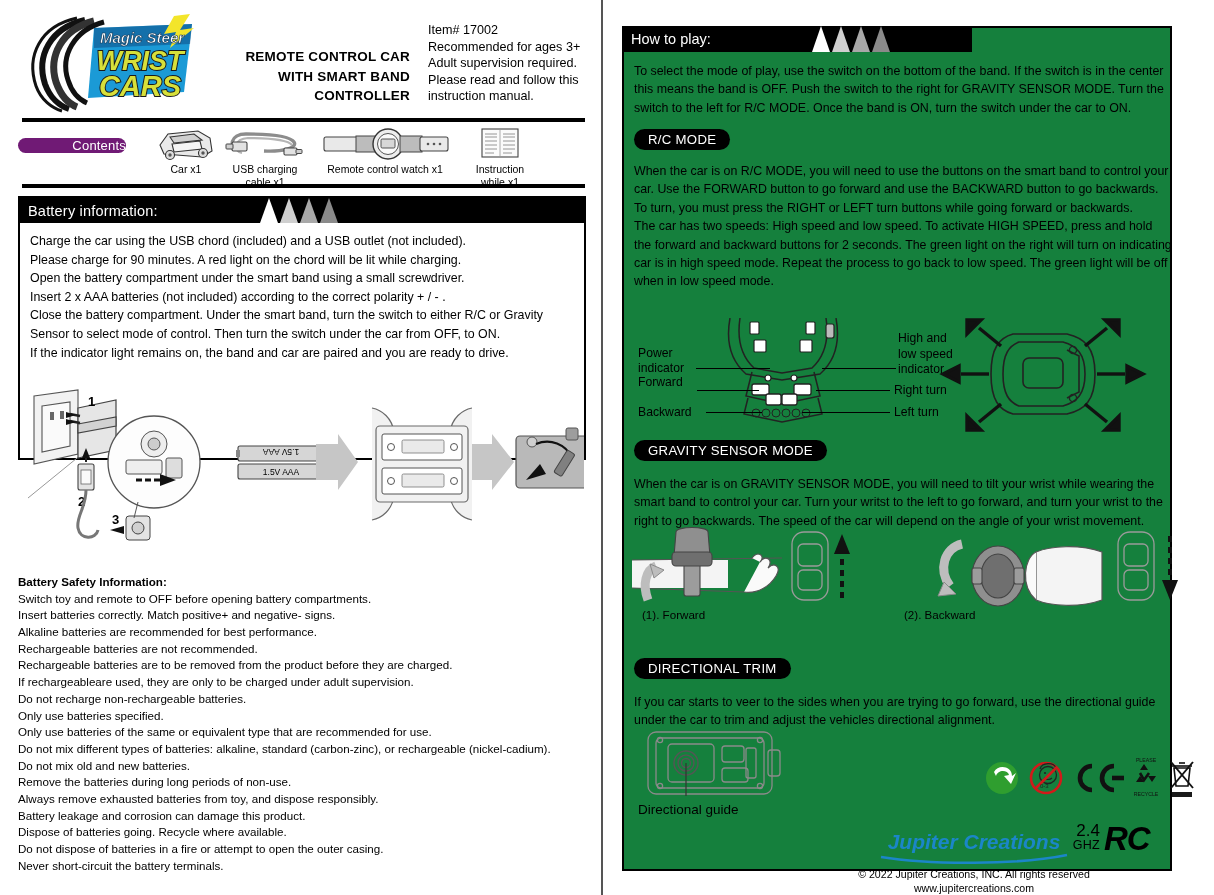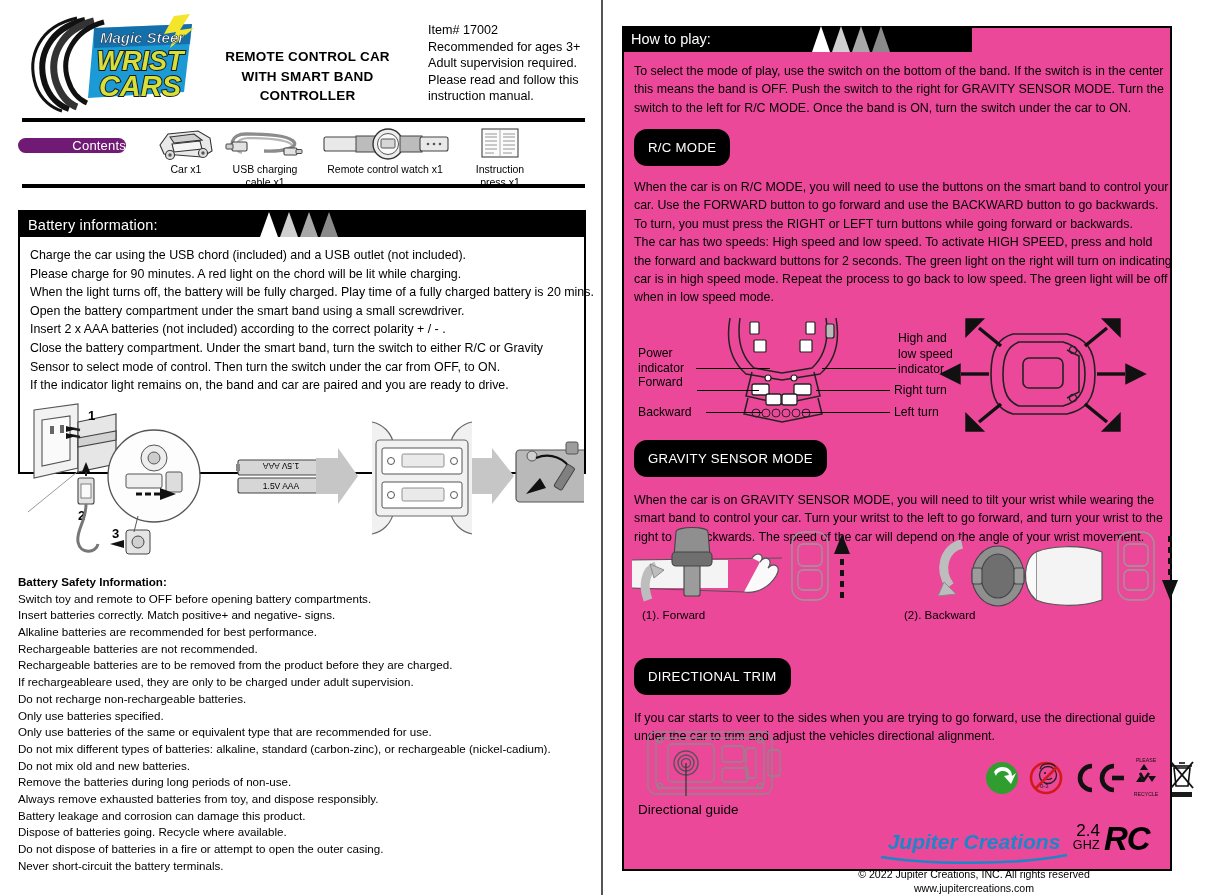--- a/index.html
+++ b/index.html
@@ -17,21 +17,21 @@
   .right-page { position: absolute; left: 606px; top: 0; width: 608px; height: 895px; }
   .gutter { position: absolute; left: 601px; top: 0; width: 2px; height: 895px; background: #555; }
 
   
   .header { position: relative; height: 110px; }
   .logo-wrap { position: absolute; left: 22px; top: 10px; width: 178px; height: 104px; }
   .logo-svg { width: 178px; height: 104px; display: block; }
 
   .title-block {
     position: absolute; left: 205px; top: 47px; width: 205px;
-    text-align: center; font-weight: bold; font-size: 13.5px; line-height: 1.45;
+    text-align: right; font-weight: bold; font-size: 13.5px; line-height: 1.45;
     letter-spacing: .2px;
   }
   .item-block {
     position: absolute; left: 428px; top: 22px; width: 170px;
     font-size: 12.6px; line-height: 1.32;
   }
 
   .rule { position: absolute; height: 4px; background: #000; }
   .rule-top    { left: 22px; top: 118px; width: 563px; }
   .rule-bottom { left: 22px; top: 184px; width: 563px; }
@@ -60,43 +60,43 @@
   }
   .box-hdr .ttl { font-size: 14.5px; padding-left: 8px; letter-spacing: .2px; }
   .slash-set { position: absolute; top: 0; height: 25px; }
   .slash { position: absolute; top: 0; width: 0; height: 0;
            border-left: 9px solid transparent; border-right: 9px solid transparent; }
 
   .body-text { font-size: 12.4px; line-height: 1.5; }
   .body-text p { margin: 0; white-space: nowrap; }
 
   
-  .battery-box { left: 18px; top: 210px; width: 568px; height: 264px; }
+  .battery-box { left: 18px; top: 196px; width: 568px; height: 264px; }
   .battery-text { position: absolute; left: 10px; top: 34px; width: 552px; }
 
   .battery-figs { position: absolute; left: 0; top: 190px; width: 564px; height: 170px; }
 
   
   .safety { position: absolute; left: 18px; top: 574px; width: 575px; font-size: 11.6px; line-height: 1.44; }
   .safety .hd { font-weight: bold; }
   .safety p { margin: 0; white-space: nowrap; }
   .safety .gap { height: 11px; }
 
   
-  .rframe { position: absolute; left: 16px; top: 26px; width: 550px; height: 845px; border: 2px solid #000; background: #ec4899; }
+  .rframe { position: absolute; left: 16px; top: 26px; width: 550px; height: 845px; border: 2px solid #000; background: #15803d; }
 
   .howto-hdr { position: absolute; left: -2px; top: -2px; width: 350px; height: 26px; background: #000; color:#fff; display:flex; align-items:center; }
   .howto-hdr .ttl { font-size: 14.5px; padding-left: 9px; }
 
   .rbody { position: absolute; left: 10px; top: 34px; width: 556px; }
   .rbody p { margin: 0; white-space: nowrap; font-size: 12.4px; line-height: 1.48; }
 
   .mode-pill {
     display: inline-block; background: #000; color: #fff;
-    border-radius: 13px; padding: 11px 14px; font-size: 13.2px; letter-spacing: .3px;
+    border-radius: 13px; padding: 3px 14px; font-size: 13.2px; letter-spacing: .3px;
   }
 
   
   .watch-fig { position: absolute; left: 10px; top: 290px; width: 320px; height: 112px; }
   .lbl { position: absolute; font-size: 12.2px; line-height: 1.22; white-space: nowrap; }
   .leader { position: absolute; height: 1.4px; background: #000; }
 
   .car-fig { position: absolute; left: 315px; top: 288px; width: 215px; height: 118px; }
 
   
@@ -225,41 +225,40 @@
               <line x1="23" y1="27" x2="32" y2="27"></line>
             <line x1="41" y1="8" x2="53" y2="8"></line>
               <line x1="41" y1="11" x2="53" y2="11"></line>
             <line x1="41" y1="15" x2="53" y2="15"></line>
               <line x1="41" y1="19" x2="53" y2="19"></line>
             <line x1="41" y1="23" x2="53" y2="23"></line>
               <line x1="41" y1="27" x2="50" y2="27"></line>
           </g>
         </svg>
         <div class="cap">Instruction</div>
-        <div class="cap">press x1</div>
+        <div class="cap">while x1</div>
       </div>
     </div>
 
     <div class="rule rule-bottom"></div>
 
     <div class="box battery-box">
       <div class="box-hdr">
         <span class="ttl">Battery information:</span>
         <span class="slash-set" style="left:240px;width:80px;">
           <span class="slash" style="left:0px;  border-bottom:25px solid #ffffff;"></span>
           <span class="slash" style="left:20px; border-bottom:25px solid #cfcfcf;"></span>
           <span class="slash" style="left:40px; border-bottom:25px solid #a8a8a8;"></span>
           <span class="slash" style="left:60px; border-bottom:25px solid #8a8a8a;"></span>
         </span>
       </div>
 
       <div class="battery-text body-text">
         <p>Charge the car using the USB chord (included) and a USB outlet (not included).</p>
         <p>Please charge for 90 minutes.  A red light on the chord will be lit while charging.</p>
-        <p>When the light turns off, the battery will be fully charged. Play time of a fully charged battery is 20 mins.</p>
         <p>Open the battery compartment under the smart band using a small screwdriver.</p>
         <p>Insert 2 x AAA batteries (not included) according to the correct polarity + / - .</p>
         <p>Close the battery compartment. Under the smart band, turn the switch to either R/C or Gravity</p>
         <p>Sensor to select mode of control. Then turn the switch under the car from OFF, to ON.</p>
         <p>If the indicator light remains on, the band and car are paired and you are ready to drive.</p>
       </div>
 
       <div class="battery-figs">
         <svg width="564" height="170" viewBox="0 0 564 170">
 

